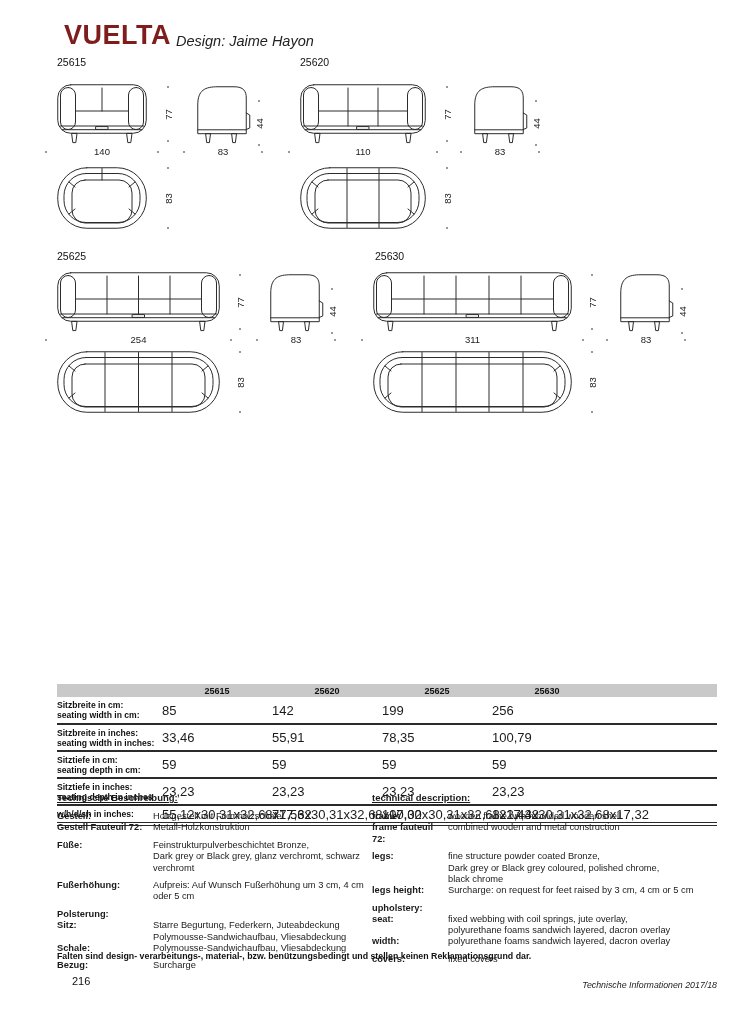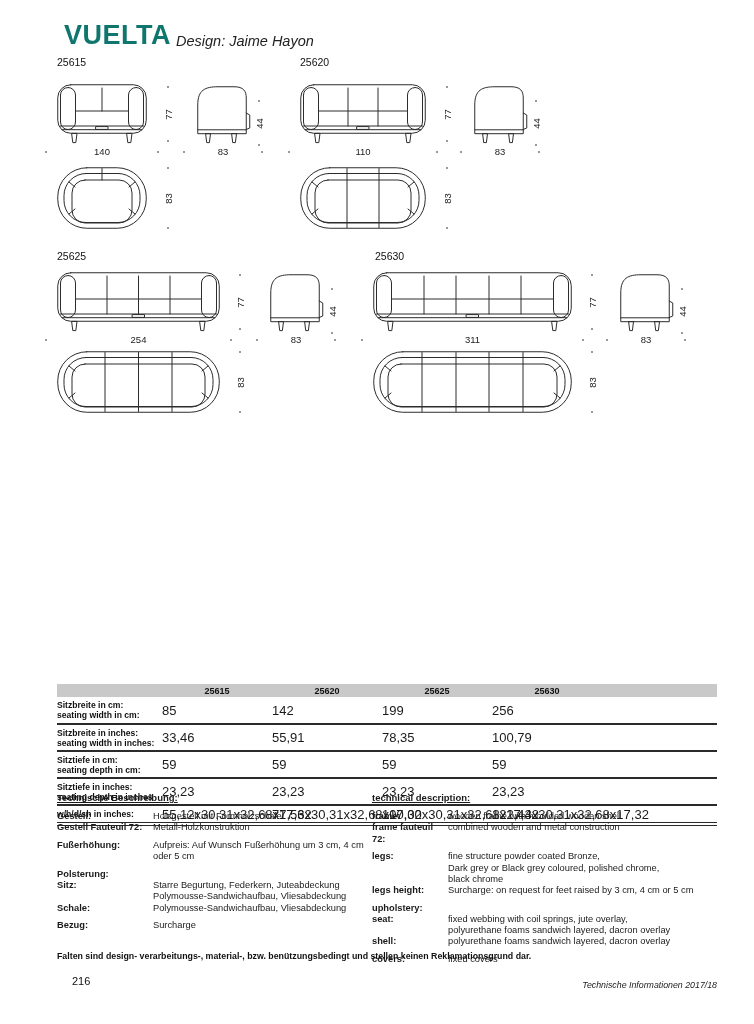--- a/index.html
+++ b/index.html
@@ -1,19 +1,19 @@
 <!DOCTYPE html>
 <html><head>
 <meta charset="utf-8">
 <style>
   html,body{margin:0;padding:0;background:#f4f4f4;}
   .page{position:relative;width:754px;height:1024px;background:#ffffff;margin:0 auto;
         font-family:"Liberation Sans", sans-serif;color:#1a1a1a;overflow:hidden;}
   .abs{position:absolute;}
-  .title{font-size:27px;font-weight:bold;letter-spacing:.5px;color:#0f766e;}
+  .title{font-size:27px;font-weight:bold;letter-spacing:.5px;color:#7f1d1d;}
   .design{font-style:italic;font-size:14.5px;color:#222;}
   .mlabel{font-size:10.5px;color:#111;}
   svg.draw{position:absolute;fill:none;stroke:#2c2c2c;stroke-width:1;stroke-linecap:round;stroke-linejoin:round;}
   .dim-h{position:absolute;display:flex;align-items:center;justify-content:space-between;font-size:9.5px;color:#222;}
   .dim-v{position:absolute;display:flex;flex-direction:column;align-items:center;justify-content:space-between;font-size:9.5px;color:#222;width:12px;}
   .dim-v .rot{transform:rotate(-90deg);white-space:nowrap;}
   .tick{width:2px;height:2px;background:#777;border-radius:50%;flex:0 0 auto;}
   
   .spec-table{position:absolute;left:57px;top:684px;width:660px;border-collapse:collapse;table-layout:fixed;}
   .spec-table th,.spec-table td{padding:0;vertical-align:middle;}
@@ -364,20 +364,27 @@
     <div class="dhead">Technische Beschreibung:</div>
     <div class="drow">
       <span class="dlabel">Gestell:</span>
       <span class="dval">Holzgestell mit Formholzschale</span>
     </div>
     <div class="drow">
       <span class="dlabel">Gestell Fauteuil 72:</span>
       <span class="dval">Metall-Holzkonstruktion</span>
     </div>
     <div class="drow gap">
+      <span class="dlabel">Füße:</span>
+      <span class="dval">
+        <span class="line">Feinstrukturpulverbeschichtet Bronze,</span>
+        <span class="line">Dark grey or Black grey, glanz verchromt, schwarz verchromt</span>
+      </span>
+    </div>
+    <div class="drow gap">
       <span class="dlabel">Fußerhöhung:</span>
       <span class="dval">Aufpreis: Auf Wunsch Fußerhöhung um 3 cm, 4 cm oder 5 cm</span>
     </div>
     <div class="drow gap">
       <span class="dlabel">Polsterung:</span>
       <span class="dval"></span>
     </div>
     <div class="drow">
       <span class="dlabel">Sitz:</span>
       <span class="dval">
@@ -422,21 +429,21 @@
       <span class="dval"></span>
     </div>
     <div class="drow">
       <span class="dlabel">seat:</span>
       <span class="dval">
         <span class="line">fixed webbing with coil springs, jute overlay,</span>
         <span class="line">polyurethane foams sandwich layered, dacron overlay</span>
       </span>
     </div>
     <div class="drow">
-      <span class="dlabel">shell:</span>
+      <span class="dlabel">width:</span>
       <span class="dval">polyurethane foams sandwich layered, dacron overlay</span>
     </div>
     <div class="drow gap">
       <span class="dlabel">covers:</span>
       <span class="dval">fixed covers</span>
     </div>
   </div>
 
   <div class="note">
     <div>Falten sind design- verarbeitungs-, material-, bzw. benützungsbedingt und stellen keinen Reklamationsgrund dar.</div>

